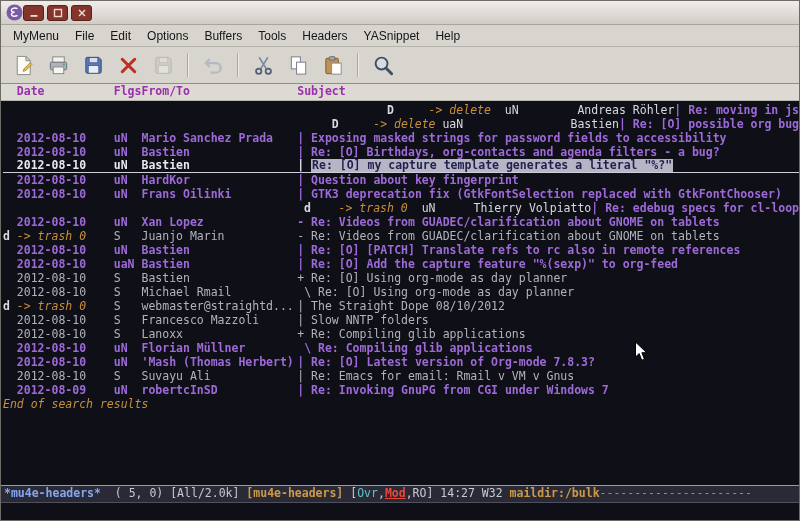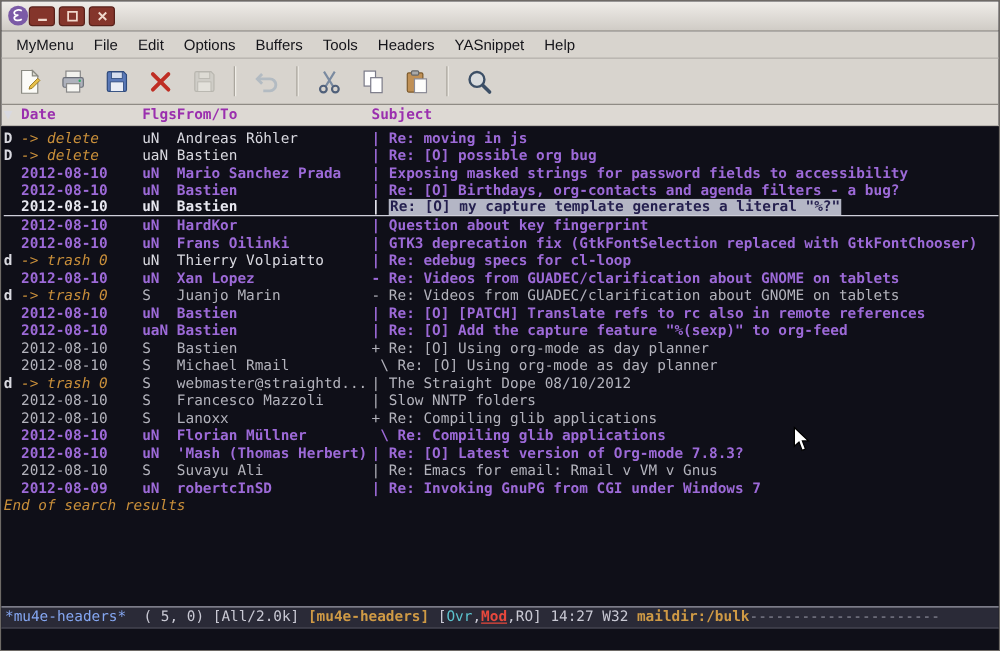--- a/index.html
+++ b/index.html
@@ -41,33 +41,33 @@
   .row { height:14px; line-height:14px; white-space:pre; overflow:hidden; }
   .col-mark,.col-date,.col-flags,.col-from,.col-thread,.col-subject {
       display:inline-block; vertical-align:top; white-space:pre; overflow:hidden; }
   .col-mark { width:2ch; color:#d9d9e0; font-weight:bold; }
   .col-date { width:14ch; }
   .col-flags { width:4ch; }
   .col-from { width:22.5ch; }
 
   .face-unread { color:#9d6ad8; font-weight:bold; }
   .face-seen { color:#b3b3bc; font-weight:normal; }
-  .face-marked-unread { color:#d9d9e0; }
+  .face-marked-unread { color:#d9d9e0;text-align:right; }
   .face-marked-unread .col-thread, .face-marked-unread .col-subject { color:#9d6ad8; font-weight:bold; }
   .face-current { color:#e8e8f0; font-weight:bold; border-bottom:1px solid #cfcfda; line-height:13px; }
   .face-current .col-subject { background:#b4b6c5; color:#241f4e; padding:0 1px; }
   .row .col-date.target { color:#c98f3a; font-style:italic; font-weight:normal; }
 
   .footer-line { height:14px; line-height:14px; color:#c98f3a; font-style:italic; white-space:pre; }
 
   
   .modeline { height:18px; flex:none; background:#2a2a37; border-top:1px solid #9b9ba8; border-bottom:1px solid #50505c;
               font-family:"DejaVu Sans Mono",monospace; font-size:11.5px; line-height:15px;
               white-space:pre; overflow:hidden; padding-left:3px; color:#c9c9d4; }
-  .ml-buffer { color:#85a7f2; font-weight:normal; }
+  .ml-buffer { color:#85a7f2; font-weight:bold; }
   .ml-plain  { color:#c9c9d4; }
   .ml-amber  { color:#cf9a45; font-weight:bold;margin-top:40px; }
   .ml-cyan   { color:#5cc3ce; }
   .ml-red    { color:#e8483d; font-weight:bold;text-decoration:underline; }
   .ml-dim    { color:#8b8b99; }
 
   
   .echo { height:17px; flex:none; background:#0f0f18; }
 
   

